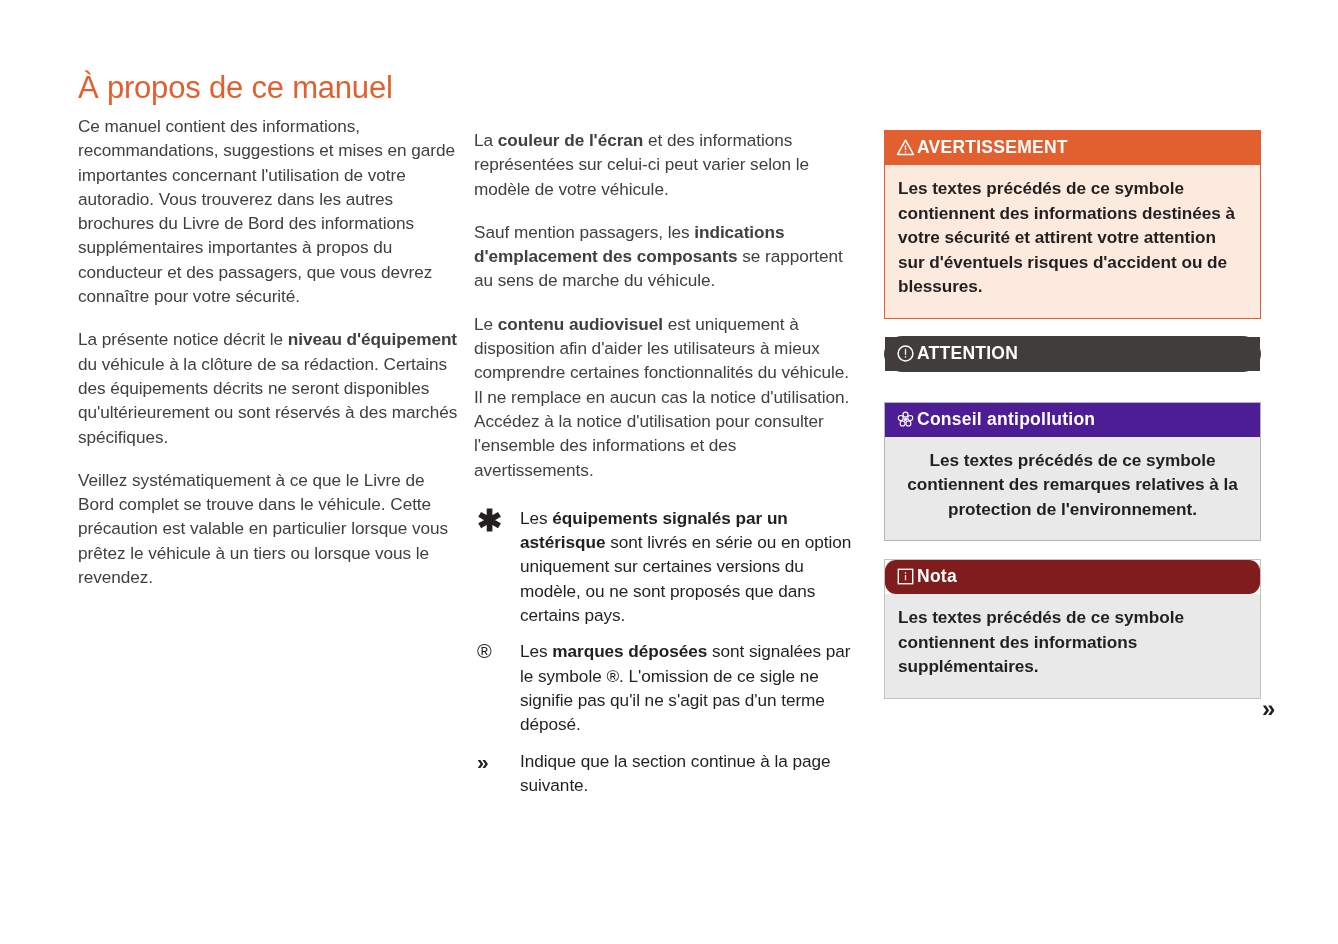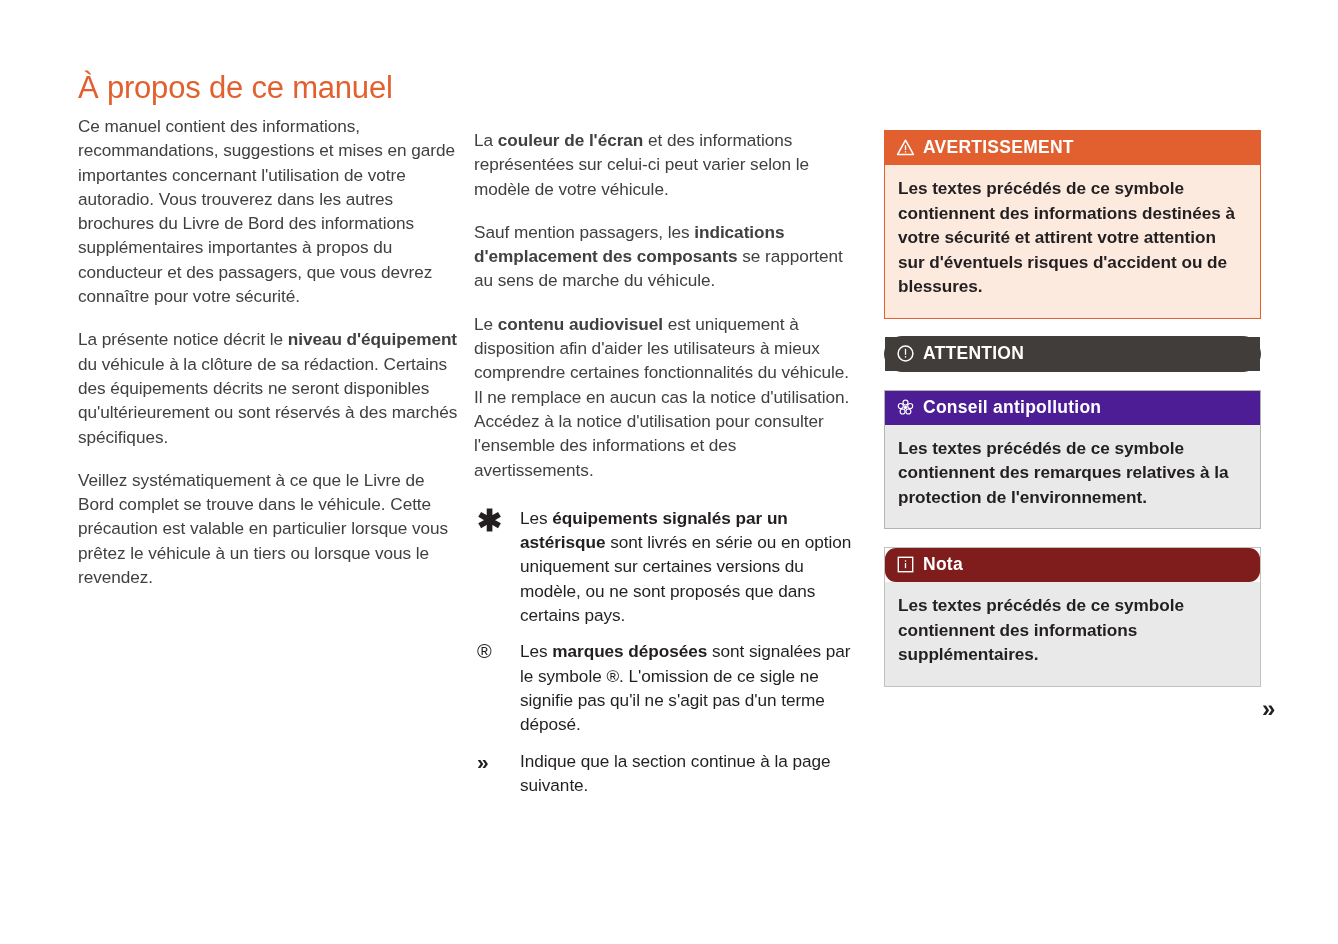--- a/index.html
+++ b/index.html
@@ -94,21 +94,21 @@
   }
 
   
   .callout {
     margin-bottom: 17px;
     box-sizing: border-box;
   }
   .callout-head {
     display: flex;
     align-items: flex-end;
-    gap: 8px;
+    gap: 2px;
     padding: 7px 11px 8px 11px;
     box-sizing: border-box;
   }
   .callout-head .head-label {
     font-size: 17.5px;
     font-weight: 700;
     letter-spacing: 0.25px;
     color: #ffffff;
     line-height: 19px;
   }
@@ -137,21 +137,21 @@
   .callout.warning .callout-body { background: #fceadf; }
 
   
   .callout.caution { border: 1px solid #403d3b; }
   .callout.caution .callout-head { background: #403d3b; }
   .callout.caution .callout-body { background: #fceadf; }
 
   
   .callout.environment { border: 1px solid #b6b4b2; }
   .callout.environment .callout-head { background: #4c1d95; }
-  .callout.environment .callout-body { background: #e9e9e9; }
+  .callout.environment .callout-body { background: #e9e9e9; text-align: center; }
 
   
   .callout.note { border: 1px solid #c3c1bf; }
   .callout.note .callout-head { background: #7f1d1d; border-radius: 11px; }
   .callout.note .callout-body { background: #e9e9e9; }
 
   
   .page-continues {
     position: absolute;
     left: 1262px;
@@ -221,21 +221,21 @@
             <path d="M9.5 2.2 L17.4 16.4 L1.6 16.4 Z" fill="none" stroke="#ffffff" stroke-width="1.5" stroke-linejoin="round"></path>
             <rect x="8.85" y="7.2" width="1.3" height="4.8" fill="#ffffff"></rect>
             <rect x="8.85" y="13.1" width="1.3" height="1.4" fill="#ffffff"></rect>
           </svg>
         </span>
         <span class="head-label">AVERTISSEMENT</span>
       </div>
       <div class="callout-body">Les textes précédés de ce symbole contiennent des informations destinées à votre sécurité et attirent votre attention sur d'éventuels risques d'accident ou de blessures.</div>
     </div>
 
-    <div class="callout caution" style="margin-bottom:18px;border-radius:25px;">
+    <div class="callout caution" style="margin-bottom:30px;border-radius:25px;">
       <div class="callout-head">
         <span class="callout-icon">
           <svg width="19" height="19" viewBox="0 0 19 19" aria-hidden="true">
             <circle cx="9.5" cy="9.5" r="7.4" fill="none" stroke="#ffffff" stroke-width="1.5"></circle>
             <rect x="8.85" y="4.8" width="1.3" height="6" fill="#ffffff"></rect>
             <rect x="8.85" y="12.1" width="1.3" height="1.5" fill="#ffffff"></rect>
           </svg>
         </span>
         <span class="head-label">ATTENTION</span>
       </div>

